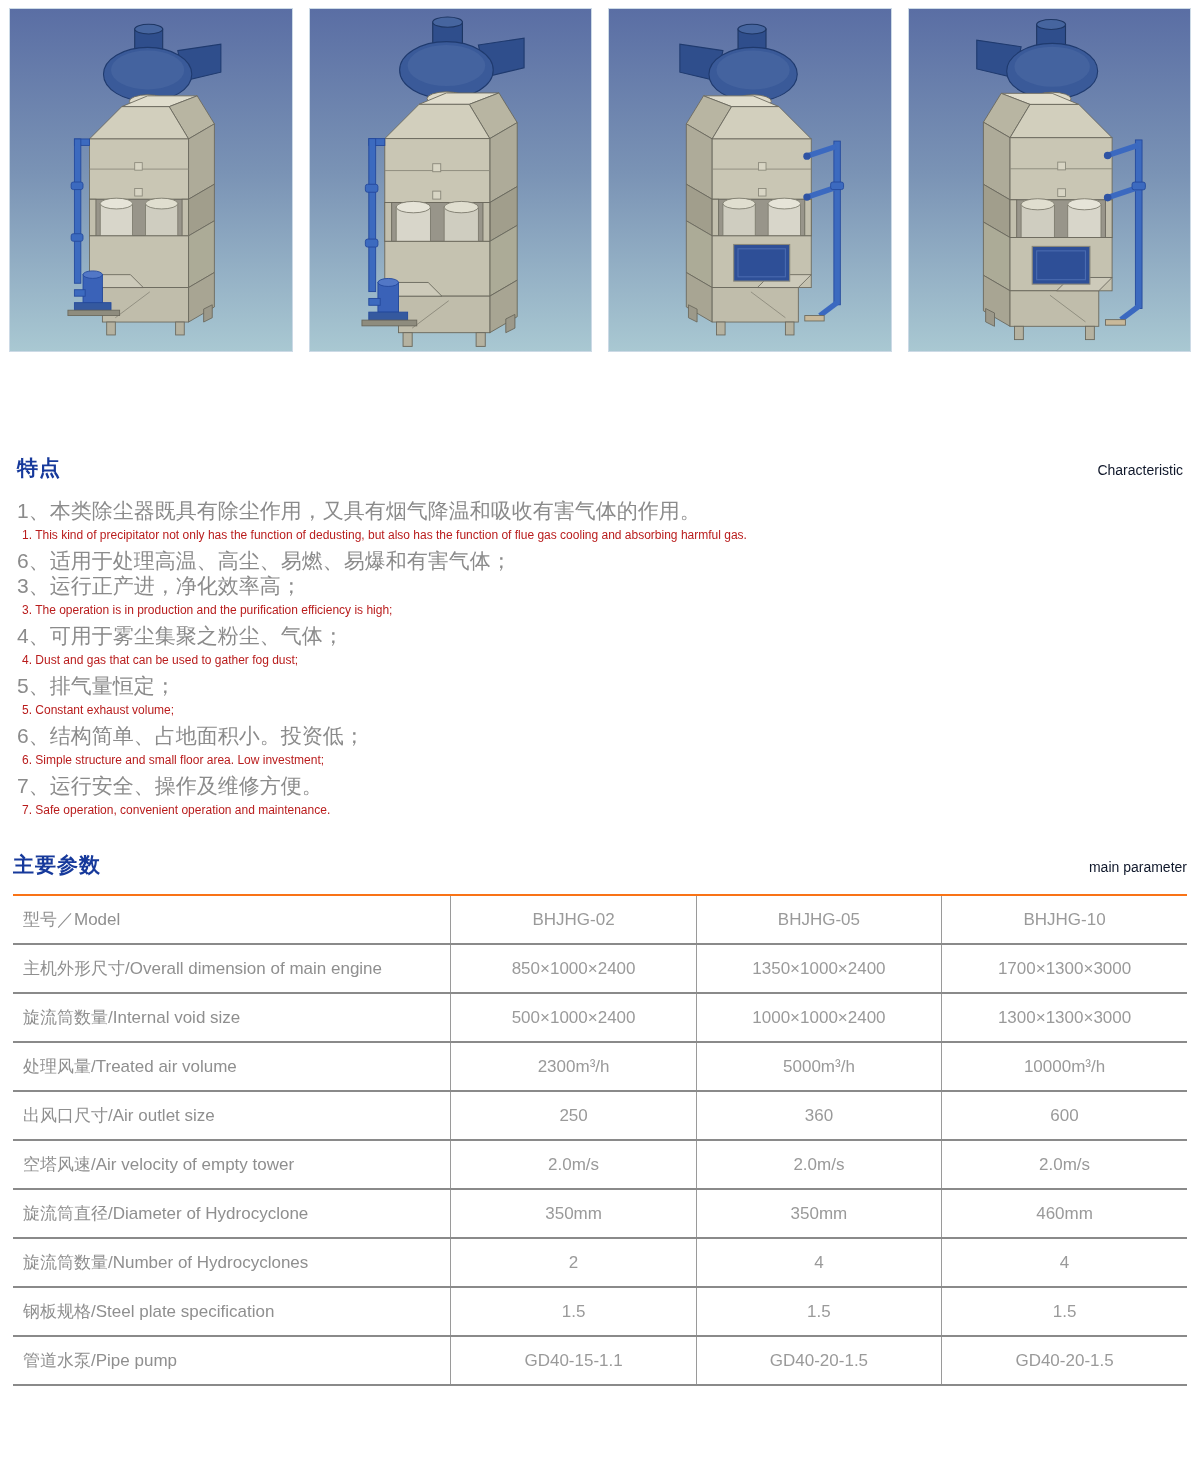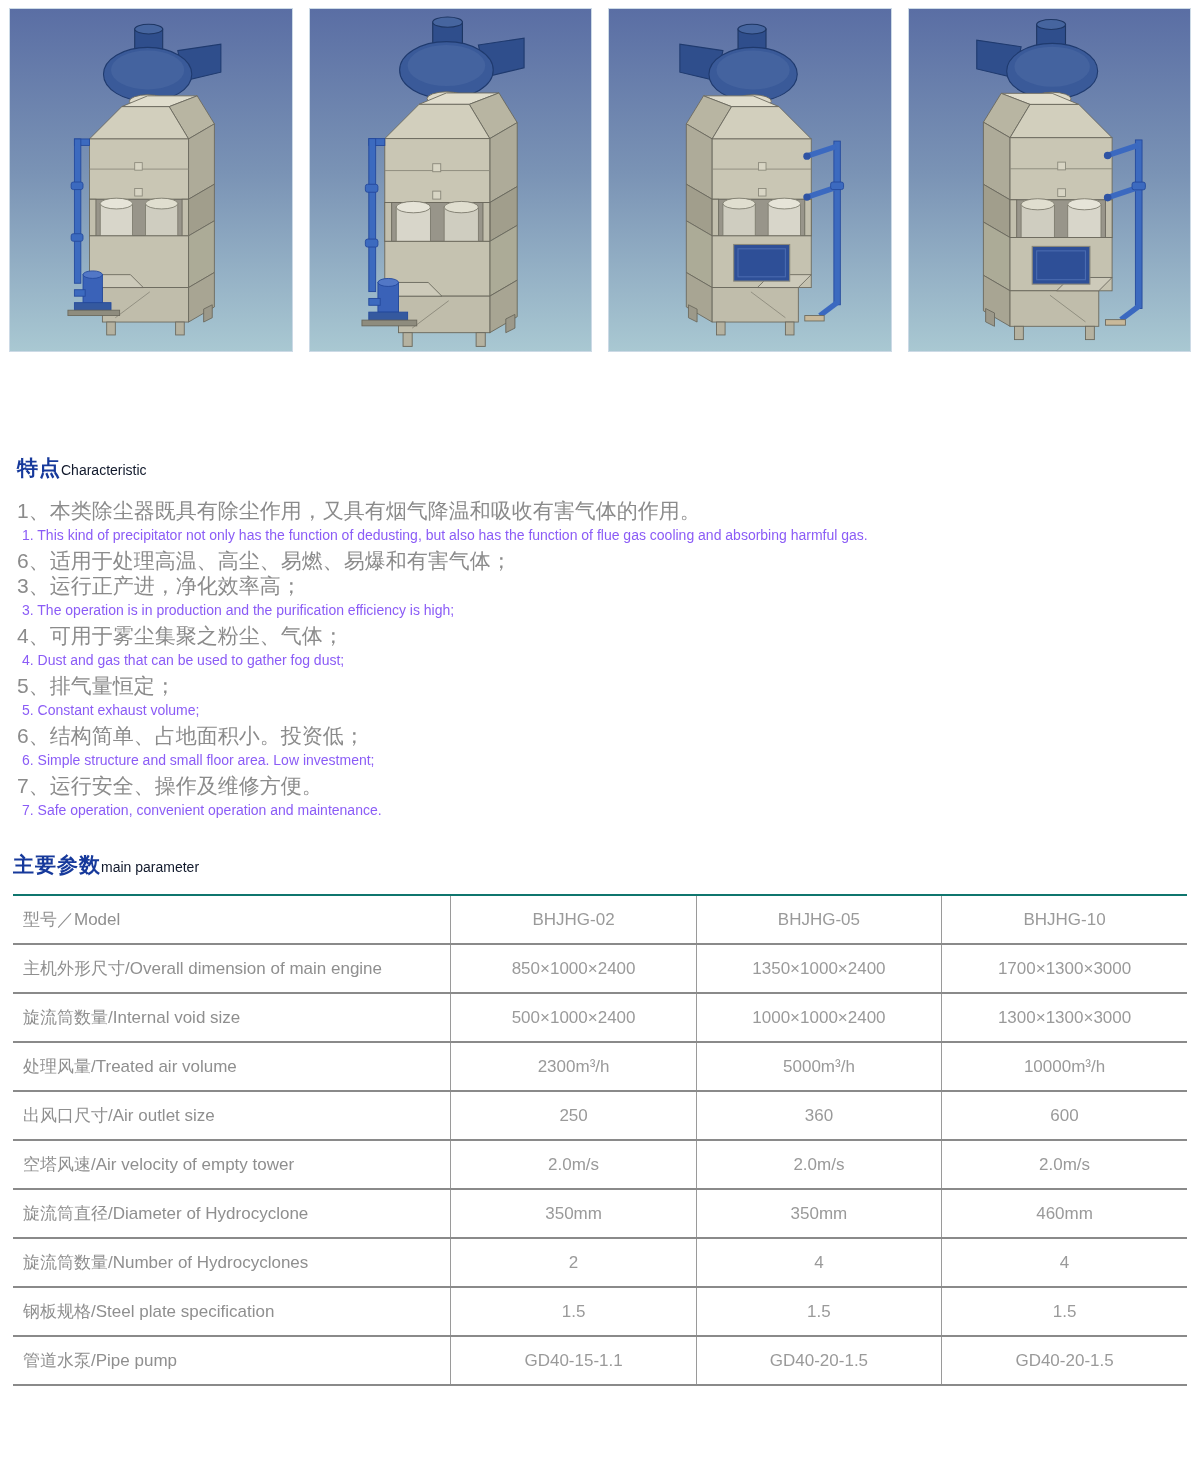--- a/index.html
+++ b/index.html
@@ -19,33 +19,33 @@
     border:1px solid #ccdae6;
     display:flex; align-items:center; justify-content:center;
     overflow:hidden;
   }
   .panel svg { width:88%; height:97%; }
   .panel.v2 svg { transform:scale(1.06) translateY(2px); }
   .panel.v4 svg { transform:scale(1.03); }
 
   
   .characteristics { margin-top:102px; padding:0 17px; }
-  .sec-head { display:flex; align-items:baseline; }
+  .sec-head { display:flex; align-items:baseline;justify-content:space-between; }
   .sec-title-cn { font-size:21px; font-weight:bold; color:#16399b; letter-spacing:1px; }
   .sec-title-en { font-size:14px; color:#0f172a; }
   .char-list { margin-top:16px; }
   .char-line { color:#8b8b8b; line-height:25px; }
   .char-line.cn { font-size:21px; }
-  .char-line.en { font-size:14px; color:#8b5cf6; padding-left:5px; }
+  .char-line.en { font-size:12px; color:#b91c1c; padding-left:5px; }
 
   
   .parameters { margin-top:28px; padding:0 13px; }
   table.params {
     width:100%; border-collapse:collapse; margin-top:15px;
-    border-top:2px solid #0f766e;
+    border-top:2px solid #f97316;
   }
   table.params td {
     height:49px; border-bottom:2px solid #8a8a8a;
     font-size:17px; vertical-align:middle;
   }
   td.label { color:#8f8f8f; padding-left:10px; width:37.3%; }
   td.val   { color:#9a9a9a; text-align:center; border-left:1px solid #9a9a9a; width:20.9%; }
 </style>
 </head>
 <body>

